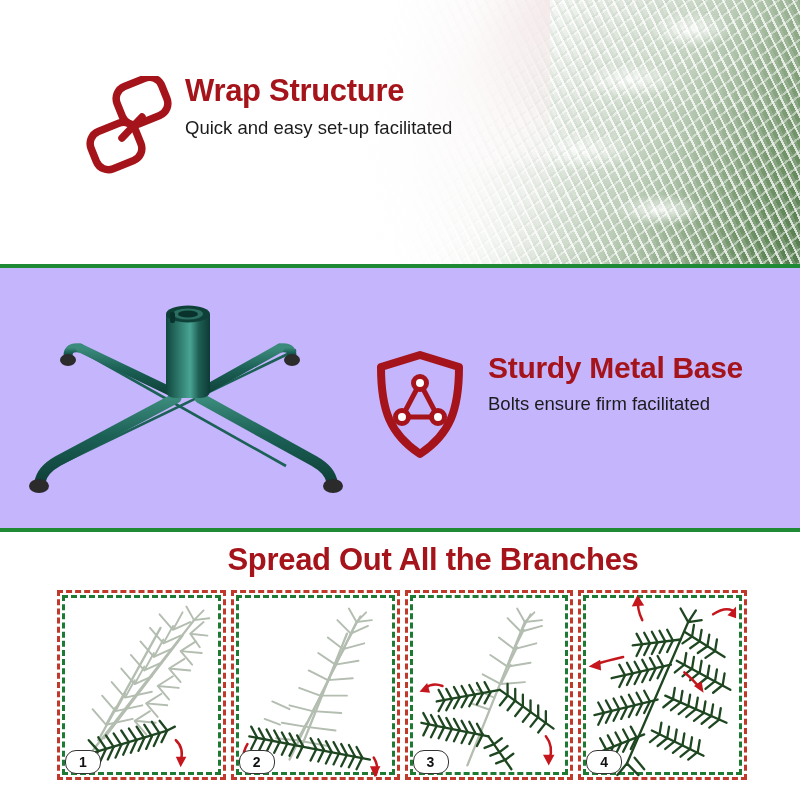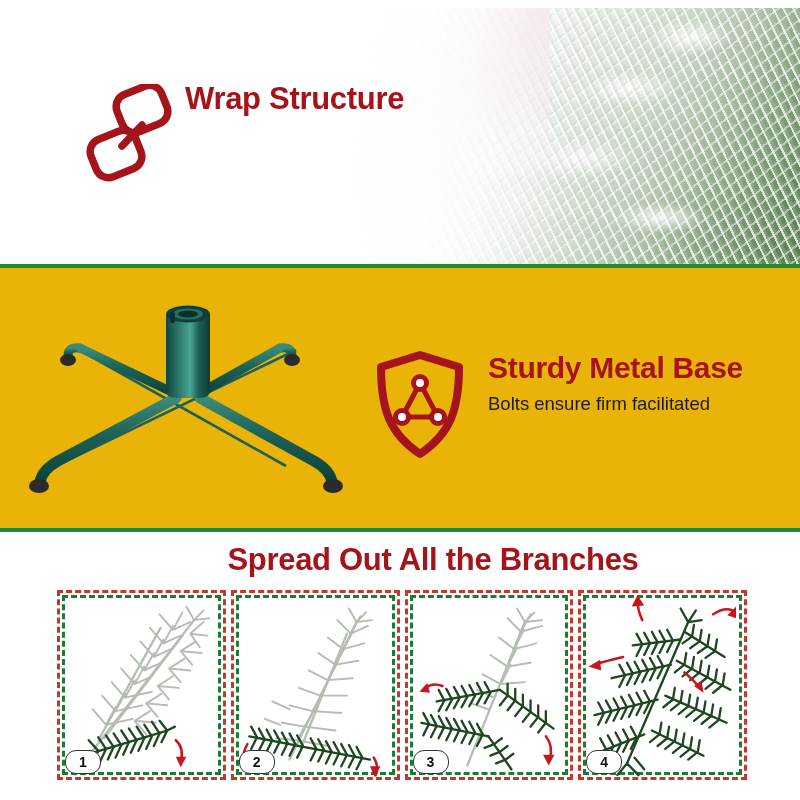--- a/index.html
+++ b/index.html
@@ -23,21 +23,20 @@
     background: #ffffff;
   }
 
   
   .section-wrap {
     position: absolute;
     left: 0; top: 0;
     width: 800px; height: 264px;
     background: #ffffff;
     overflow: hidden;
-    margin-top: 8px;
   }
   .snow-photo {
     position: absolute;
     right: 0; top: 0;
     width: 470px; height: 264px;
     overflow: hidden;
   }
   .snow-photo .snow-bg {
     position: absolute;
     left: 0; top: 0;
@@ -125,21 +124,21 @@
     background: #1E8A35;
   }
   .divider.d1 { top: 264px; }
   .divider.d2 { top: 528px; }
 
   
   .section-base {
     position: absolute;
     left: 0; top: 268px;
     width: 800px; height: 260px;
-    background: #eab308;
+    background: #c4b5fd;
   }
   .stand-photo {
     position: absolute;
     left: 18px; top: 18px;
     width: 340px; height: 220px;
   }
   .shield-icon-box {
     position: absolute;
     left: 374px; top: 82px;
     width: 92px; height: 110px;
@@ -229,20 +228,21 @@
         <g fill="none" stroke="#A5141A" stroke-width="7.5" stroke-linecap="round" stroke-linejoin="round">
           <rect x="32" y="5" width="48" height="40" rx="13" ry="13" transform="rotate(-22 56 25)"></rect>
           <rect x="6" y="50" width="48" height="40" rx="13" ry="13" transform="rotate(-22 30 70)"></rect>
           <path d="M36 62 L56 41"></path>
         </g>
       </svg>
     </div>
 
     <div class="wrap-text">
       <div class="title-red">Wrap Structure</div>
+      <div class="sub-black">Quick and easy set-up facilitated</div>
     </div>
   </div>
 
   <div class="divider d1"></div>
 
   <div class="section-base">
 
     <div class="stand-photo">
       <svg viewBox="0 0 340 220" width="340" height="220" aria-hidden="true">
         <defs>

